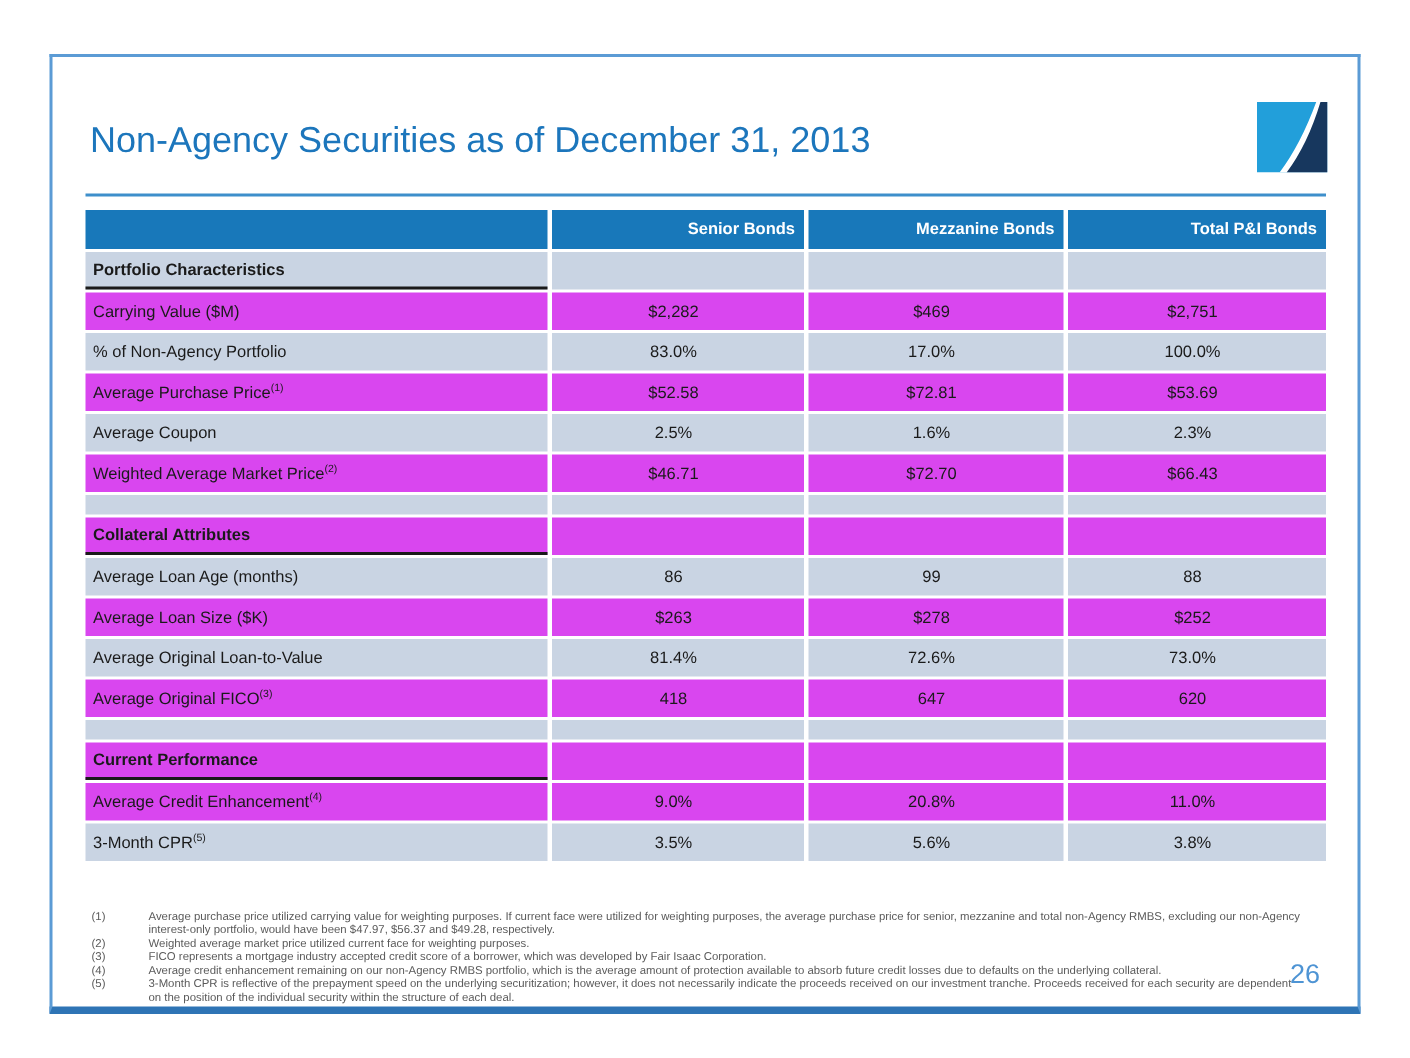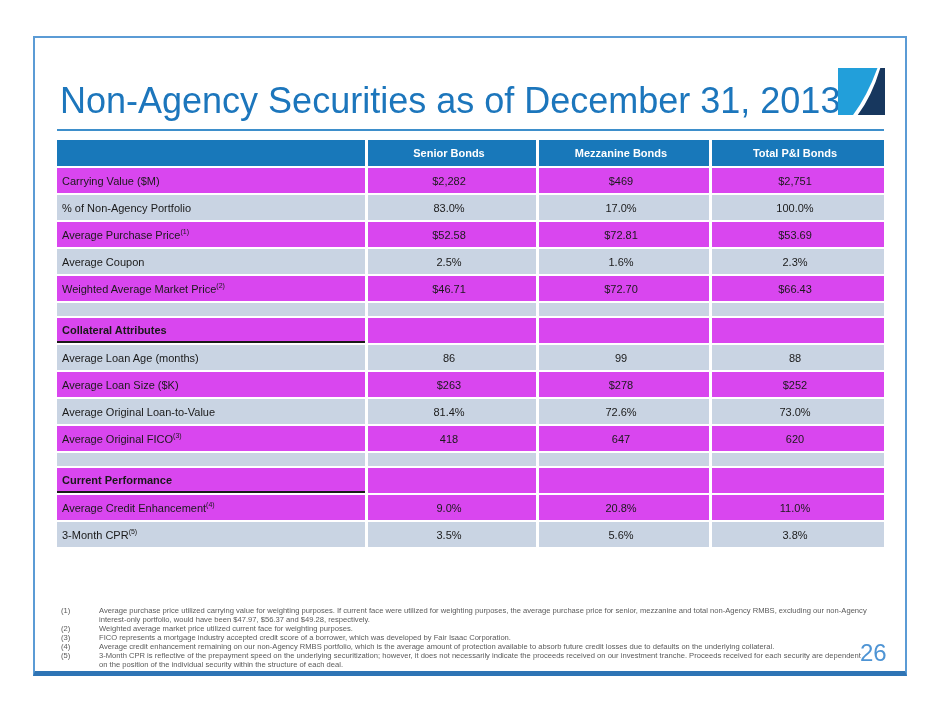--- a/index.html
+++ b/index.html
@@ -7,51 +7,51 @@
   body { font-family:"Liberation Sans", sans-serif; }
   .canvas { position:relative; width:940px; height:705px; background:#ffffff; overflow:hidden; }
 
   .slide-frame {
     position:absolute; left:33px; top:36px; width:874px; height:640px;
     border:2px solid #5B9BD5; border-bottom:5px solid #2E74B5; background:#ffffff;
   }
 
   .slide-title {
     position:absolute; left:60px; top:80px; width:780px;
-    font-size:36px; font-weight:400; color:#1C76BC; letter-spacing:0px; white-space:nowrap;
+    font-size:24px; font-weight:400; color:#1C76BC; letter-spacing:0px; white-space:nowrap;
   }
   .title-underline { position:absolute; left:57px; top:129px; width:827px; height:2px; background:#3E8FCB; }
 
   .logo { position:absolute; left:838px; top:68px; width:47px; height:47px; }
 
   table.t {
     position:absolute; left:54px; top:138px;
     border-collapse:separate; border-spacing:3px 2px; table-layout:fixed;
   }
   col.c0 { width:308px; } col.c1 { width:168px; } col.c2 { width:170px; } col.c3 { width:172px; }
   table.t th, table.t td {
     font-size:11px; color:#1a1a1a; overflow:hidden; white-space:nowrap; vertical-align:middle;
   }
   tr.hdr { height:26px; }
-  tr.hdr th { background:#1878BA; color:#ffffff; font-weight:bold; padding-right:6px; }
+  tr.hdr th { background:#1878BA; color:#ffffff; font-weight:bold; text-align:right; padding-right:6px; }
   tr.row { height:25px; }
   tr.sp  { height:13px; }
   tr.shade-dark  td { background:#C9D4E3; }
   tr.shade-light td { background:#d946ef; }
   td.lbl { text-align:left; padding-left:5px; }
   td.val { text-align:center; padding-right:6px; }
   tr.sec td.lbl { font-weight:bold; border-bottom:2px solid #1a1a1a; }
   td.lbl sup { font-size:7px; vertical-align:super; line-height:0; }
 
   .footnotes { position:absolute; left:57px; top:606px; width:812px; color:#5A5A5A; }
   .fn { display:flex; }
   .fn-num { flex:0 0 42px; font-size:7.6px; line-height:9px; padding-left:4px; }
   .fn-text { flex:1; font-size:7.6px; line-height:9px; }
 
-  .page-number { position:absolute; left:860px; top:639px; font-size:24px; color:#4E94D4; }
+  .page-number { position:absolute; left:860px; top:639px; font-size:18px; color:#4E94D4; }
 </style>
 </head>
 <body>
 
 <div class="canvas">
 
   <div class="slide-frame"></div>
 
   <h1 class="slide-title">Non-Agency Securities as of December 31, 2013</h1>
 
@@ -71,20 +71,26 @@
         <col class="c3">
       </colgroup>
     <tbody>
         <tr class="hdr">
       <th></th>
       <th>Senior Bonds</th>
       <th>Mezzanine Bonds</th>
       <th>Total P&amp;I Bonds</th>
     </tr>
 
+    <tr class="row sec shade-dark">
+      <td class="lbl">Portfolio Characteristics</td>
+      <td class="val"></td>
+      <td class="val"></td>
+      <td class="val"></td>
+    </tr>
 
     <tr class="row shade-light">
       <td class="lbl">Carrying Value ($M)</td>
       <td class="val">$2,282</td>
       <td class="val">$469</td>
       <td class="val">$2,751</td>
     </tr>
 
     <tr class="row shade-dark">
       <td class="lbl">% of Non-Agency Portfolio</td>

